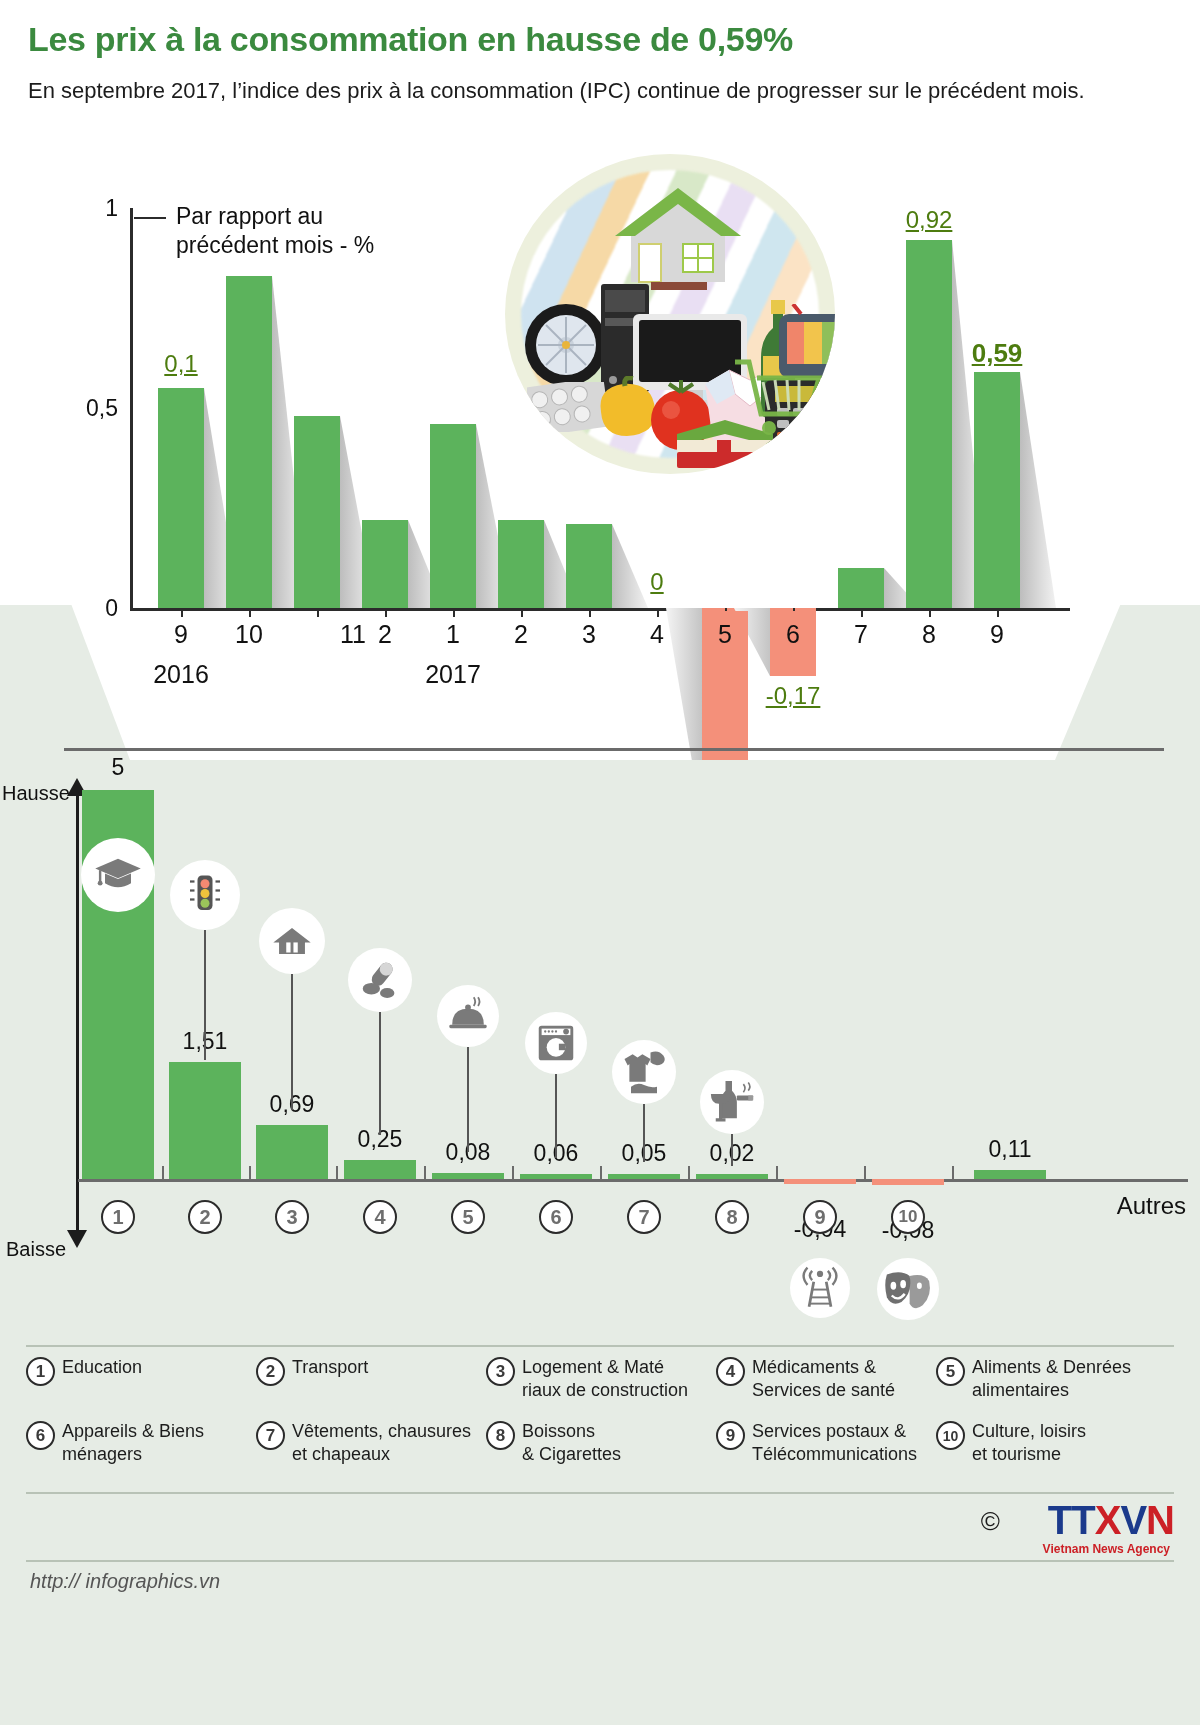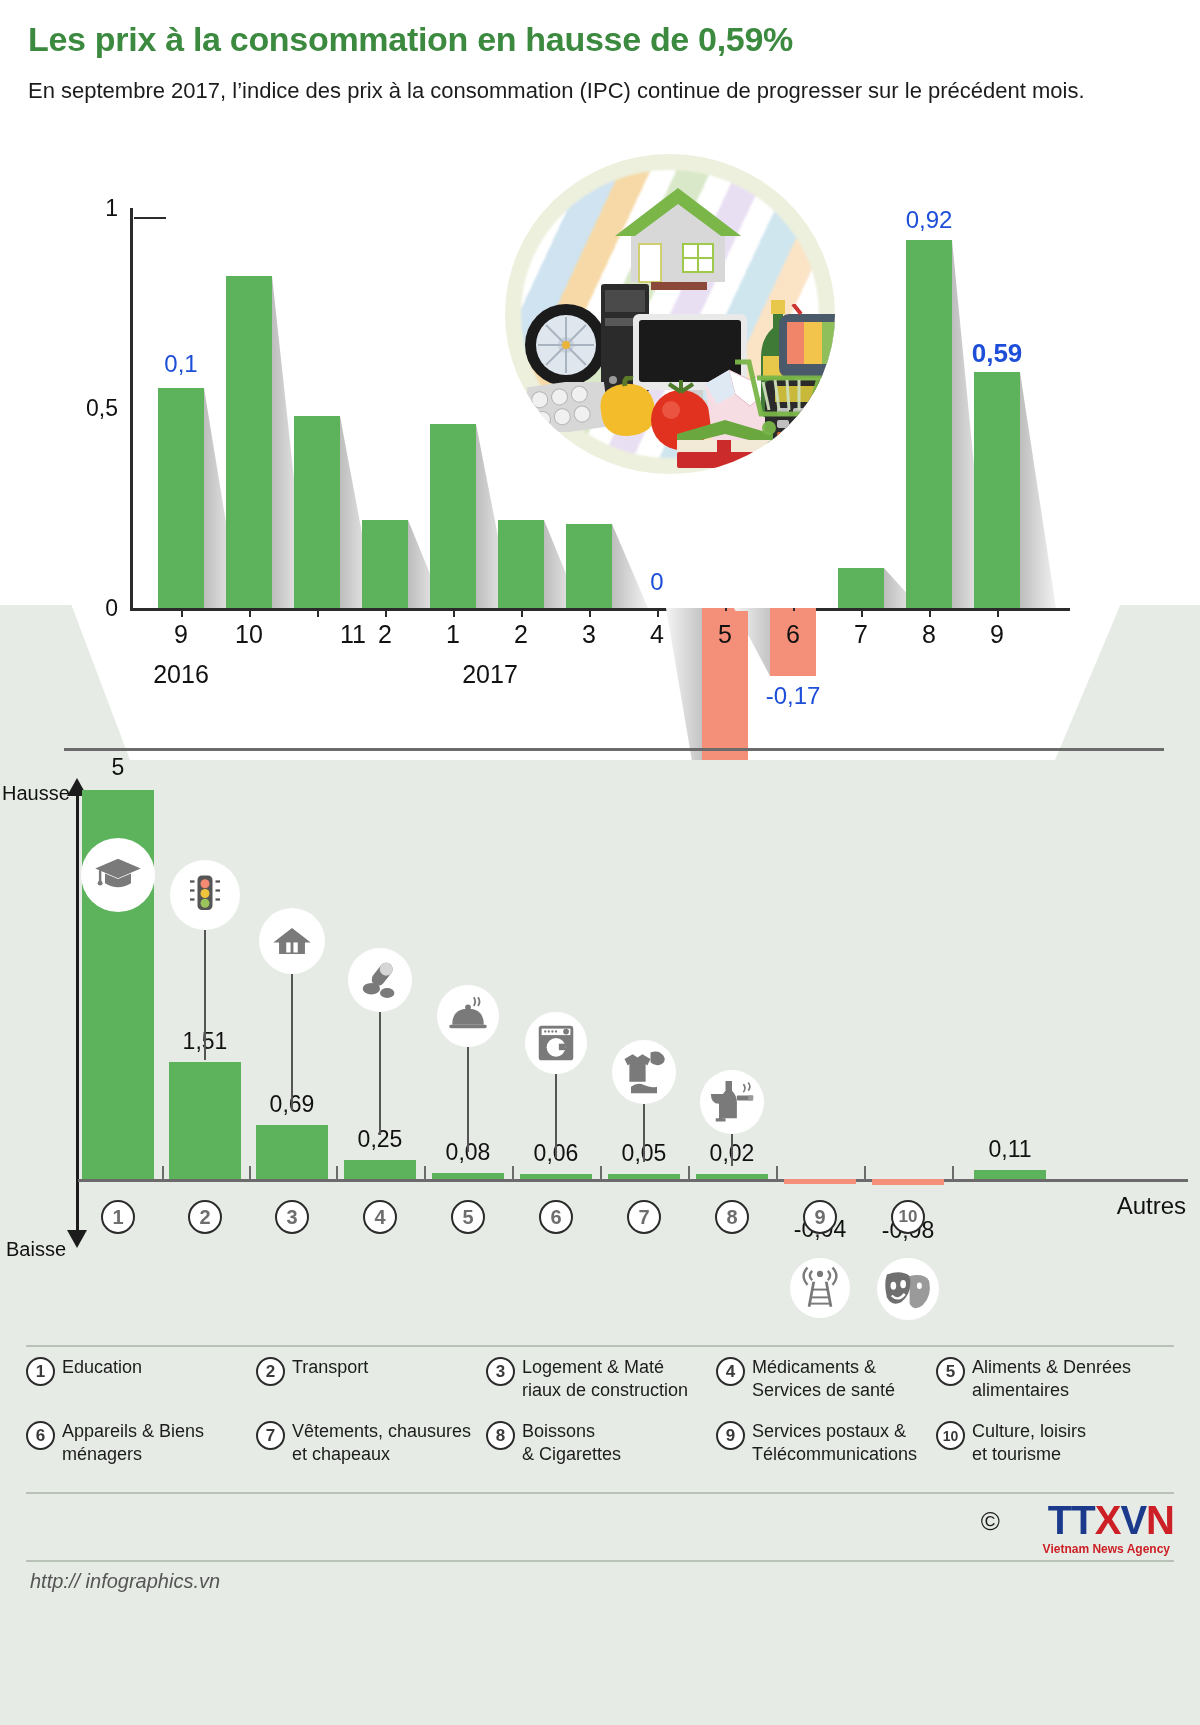--- a/index.html
+++ b/index.html
@@ -56,22 +56,23 @@
     position: absolute; width: 46px;
   }
   .m-bar .fill { position: absolute; left: 0; width: 46px; }
   .m-bar .shadow {
     position: absolute; left: 46px; width: 36px;
     background: linear-gradient(to right, #bdbdbd, #f2f2f2);
   }
   .m-bar.pos .fill { background: #5cb35c; bottom: 0; }
   .m-bar.neg .fill { background: #f4907a; top: 0; }
   .m-val {
-    position: absolute; font-size: 24px; color: #1d4ed8; white-space: nowrap;
+    position: absolute; font-size: 24px; color: #4d7c0f; white-space: nowrap;
     transform: translateX(-50%);
+    text-decoration: underline;
   }
   .m-val.bold { font-weight: bold; font-size: 26px; }
   .m-tick { position: absolute; width: 2px; height: 9px; background: #2b2b2b; top: 400px; }
   .m-xlab {
     position: absolute; top: 412px; font-size: 25px; color: #111;
     transform: translateX(-50%); white-space: nowrap;
   }
   .m-year {
     position: absolute; top: 452px; font-size: 25px; color: #111;
     transform: translateX(-50%); white-space: nowrap;
@@ -329,20 +330,22 @@
 
     <div id="m-plot">
       <div class="m-axis-line" style="left:0;top:0;width:3px;height:400px;"></div>
       <div class="m-axis-line" style="left:0;top:400px;width:940px;height:3px;"></div>
 
       <div class="m-ylabel" style="top:0px;">1</div>
       <div class="m-ylabel" style="top:200px;">0,5</div>
       <div class="m-ylabel" style="top:400px;">0</div>
 
       <div class="m-annot-tick"></div>
+      <div class="m-annot">Par rapport au
+précédent mois - %</div>
 
       <div id="m-bars">
           <div class="m-bar pos" style="left: 28px; top: 180px; height: 220px;">
             <div class="shadow" style="top: 0px; height: 220px; clip-path: polygon(0px 0px, 100% 100%, 0px 100%);"></div>
             <div class="fill" style="height: 220px; bottom: 0px;"></div>
           </div>
           <div class="m-bar pos" style="left: 96px; top: 68px; height: 332px;">
             <div class="shadow" style="top: 0px; height: 332px; clip-path: polygon(0px 0px, 100% 100%, 0px 100%);"></div>
             <div class="fill" style="height: 332px; bottom: 0px;"></div>
           </div>
@@ -417,21 +420,21 @@
           <div class="m-val" style="left: 663px; top: 474px;">-0,17</div>
           <div class="m-tick" style="left: 731px;"></div>
           <div class="m-xlab" style="left: 731px;">7</div>
           <div class="m-tick" style="left: 799px;"></div>
           <div class="m-xlab" style="left: 799px;">8</div>
           <div class="m-val" style="left: 799px; top: -2px;">0,92</div>
           <div class="m-tick" style="left: 867px;"></div>
           <div class="m-xlab" style="left: 867px;">9</div>
           <div class="m-val bold" style="left: 867px; top: 130px;">0,59</div>
           <div class="m-year" style="left: 51px;">2016</div>
-          <div class="m-year" style="left: 323px; margin-left: 37px;">2017</div>
+          <div class="m-year" style="left: 323px;">2017</div>
         </div>
     </div>
   </div>
 
   <div id="panel-sep"></div>
 
   <div id="bottom-panel">
     <div id="c-chart">
       <div id="c-axis"></div>
       <div class="c-arrow-up"></div>

